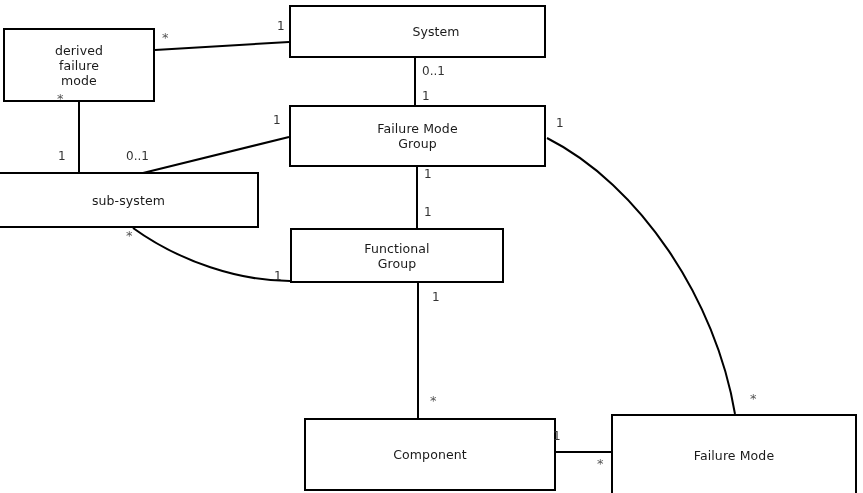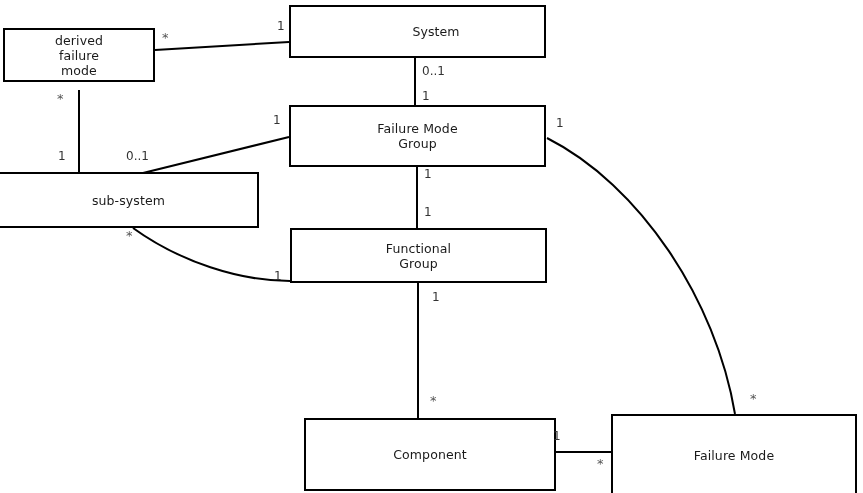--- a/index.html
+++ b/index.html
@@ -73,40 +73,40 @@
 
     <path d="M 133 228 C 180 262 240 281 290 281" fill="none" stroke="#000000" stroke-width="2"></path>
 
     <line x1="418" y1="283" x2="418" y2="418" stroke="#000000" stroke-width="2"></line>
 
     <line x1="547" y1="452" x2="611" y2="452" stroke="#000000" stroke-width="2"></line>
 
     <path d="M 547 138 C 640 185 716 300 735 414" fill="none" stroke="#000000" stroke-width="2"></path>
   </svg>
 
-  <div class="uml-box" style="left:3px; top:28px; width:152px; height:54px;">
+  <div class="uml-box" style="left:3px; top:28px; width:152px; height:74px;">
     <span class="uml-box-label">derived
 failure
 mode</span>
   </div>
 
   <div class="uml-box" style="left:289px; top:5px; width:257px; height:53px;padding-left:37px;">
     <span class="uml-box-label">System</span>
   </div>
 
   <div class="uml-box" style="left:289px; top:105px; width:257px; height:62px;">
     <span class="uml-box-label">Failure Mode
 Group</span>
   </div>
 
   <div class="uml-box" style="left:-2px; top:172px; width:261px; height:56px;">
     <span class="uml-box-label">sub-system</span>
   </div>
 
-  <div class="uml-box" style="left:290px; top:228px; width:257px; height:55px;">
+  <div class="uml-box" style="left:290px; top:228px; width:214px; height:55px;">
     <span class="uml-box-label">Functional
 Group</span>
   </div>
 
   <div class="uml-box" style="left:304px; top:418px; width:252px; height:73px;">
     <span class="uml-box-label">Component</span>
   </div>
 
   <div class="uml-box" style="left:611px; top:414px; width:246px; height:82px;">
     <span class="uml-box-label">Failure Mode</span>

